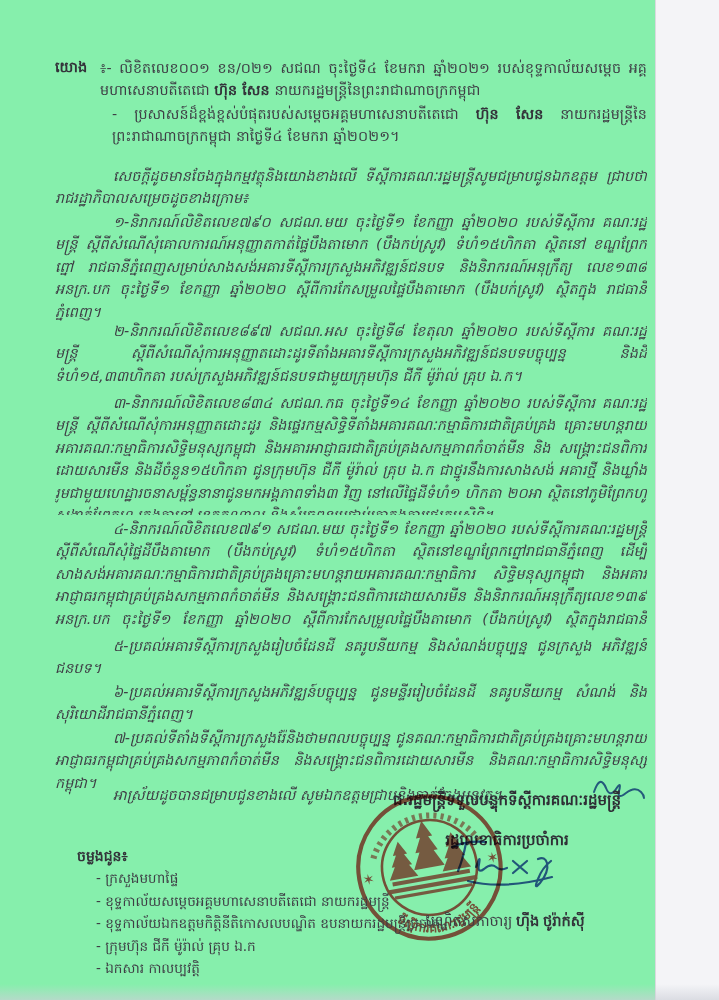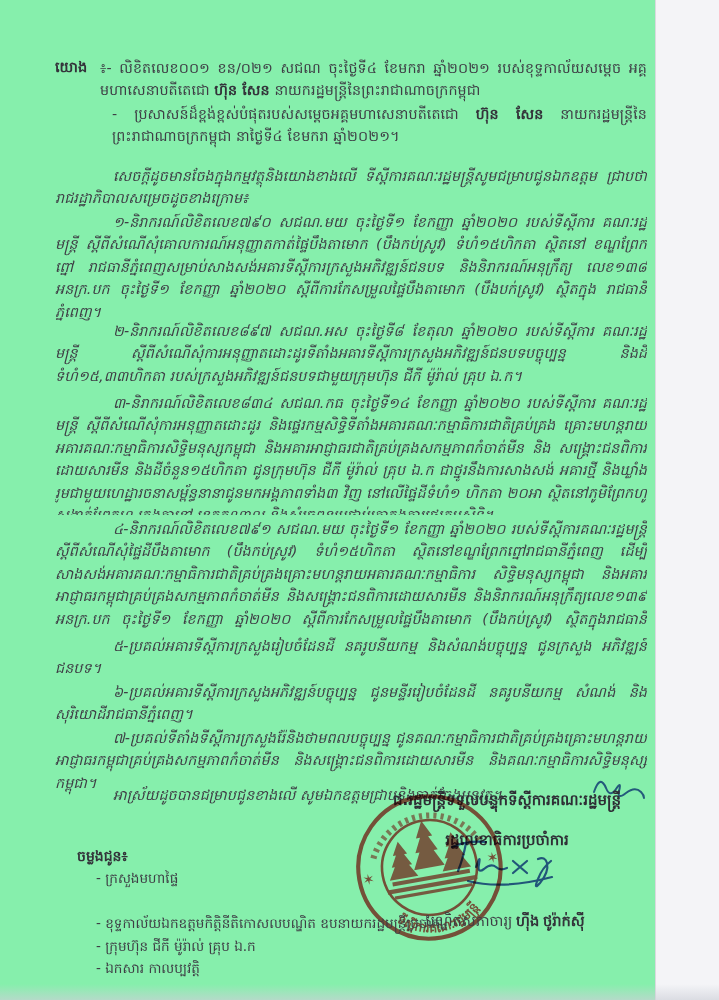--- a/index.html
+++ b/index.html
@@ -101,19 +101,20 @@
       <path d="M75,28 l14,12 M89,28 l-14,12"></path>
       <path d="M100,26 q7,-3 9,4 q2,9 -7,20 q-7,8 -2,-4 q4,-11 13,-18"></path>
       <path d="M30,48 q35,9 84,-4"></path>
     </g>
   </svg>
 
   <div class="sig-name"><span>បណ្ឌិតសភាចារ្យ</span>&nbsp;<span class="b">ហ៊ីង ថូរ៉ាក់ស៊ី</span></div>
 
   <div class="cc-head">ចម្លងជូន៖</div>
   <div class="cc" style="top:870px;">- ក្រសួងមហាផ្ទៃ</div>
+  <div class="cc" style="top:893px;">- ខុទ្ទកាល័យសម្ដេចអគ្គមហាសេនាបតីតេជោ នាយករដ្ឋមន្ត្រី</div>
   <div class="cc" style="top:915px;">- ខុទ្ទកាល័យឯកឧត្ដមកិត្តិនីតិកោសលបណ្ឌិត ឧបនាយករដ្ឋមន្ត្រីប្រចាំការ</div>
   <div class="cc" style="top:960px;">- ឯកសារ កាលប្បវត្តិ</div>
   <div class="cc" style="top:938px;">- ក្រុមហ៊ុន ជីកី ម៉ូរ៉ាល់ គ្រុប ឯ.ក</div>
 
   <div class="edge-strip"></div>
   <div class="bottom-shadow"></div>
 </div>
 
 </body></html>

